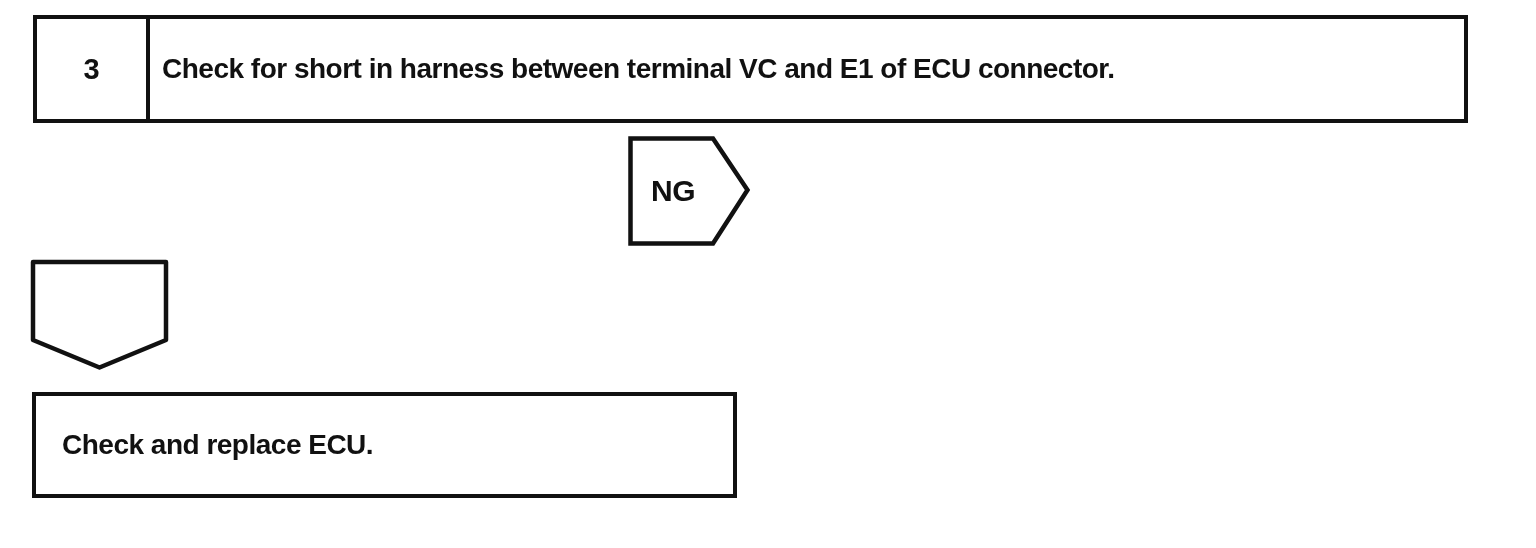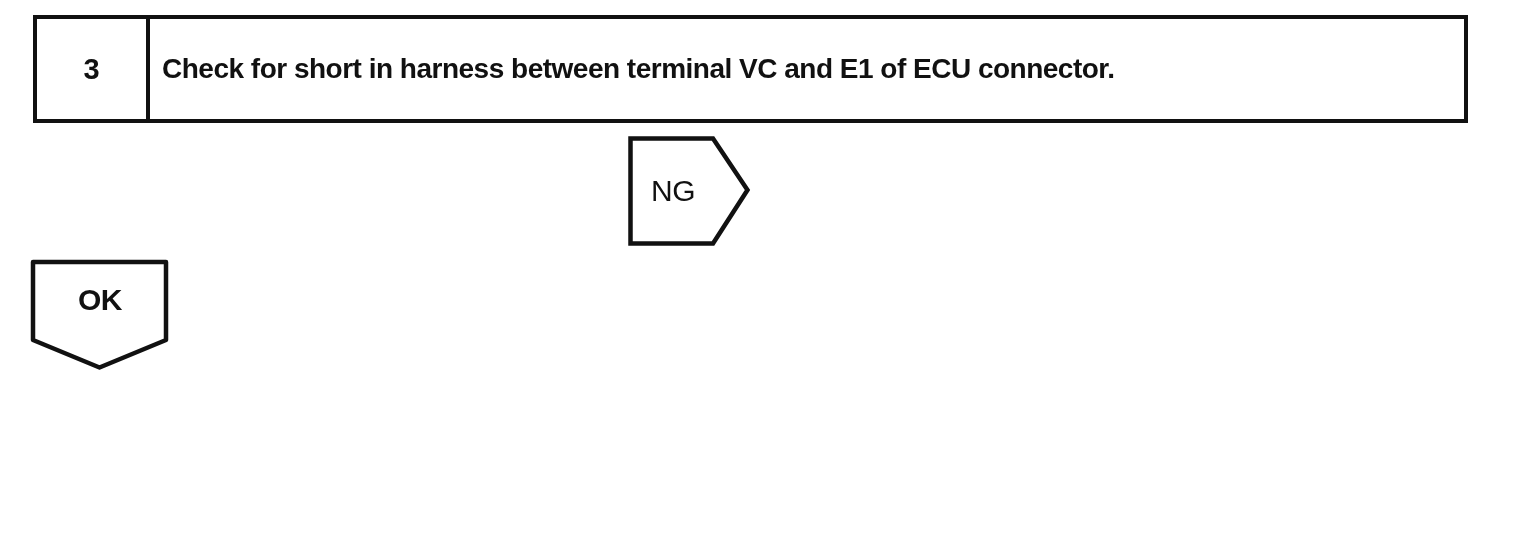--- a/index.html
+++ b/index.html
@@ -62,21 +62,21 @@
   }
   .ng-label {
     position: absolute;
     left: 628px;
     top: 136px;
     width: 90px;
     height: 110px;
     display: flex;
     align-items: center;
     justify-content: center;
-    font-weight: normal;
+    font-weight: bold;
     font-size: 30px;
     letter-spacing: -0.5px;
   }
 
   
   .ng-box {
     position: absolute;
     left: 758px;
     top: 137px;
     width: 710px;
@@ -141,16 +141,18 @@
 
   <svg class="ng-shape" width="124" height="110" viewBox="0 0 124 110">
     <polygon points="2.5,2.5 85,2.5 119.5,54 85,107.5 2.5,107.5" stroke-width="4.5" stroke-linejoin="miter"></polygon>
   </svg>
   <div class="ng-label">NG</div>
 
 
   <svg class="ok-shape" width="140" height="112" viewBox="0 0 140 112">
     <polygon points="3,3 136,3 136,81 69.5,108.5 3,81" stroke-width="4.5" stroke-linejoin="round"></polygon>
   </svg>
-  <div class="ok-label">OK</div>
 
+  <div class="result-box">
+    <div class="bold-text">Check and replace ECU.</div>
+  </div>
 
 </div>
 
 </body></html>

